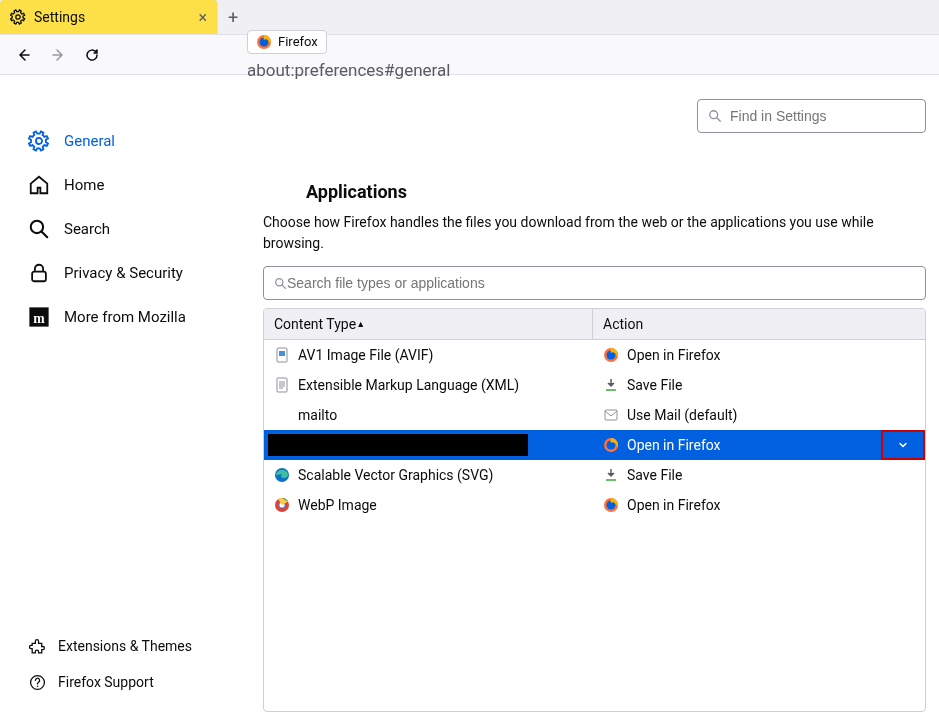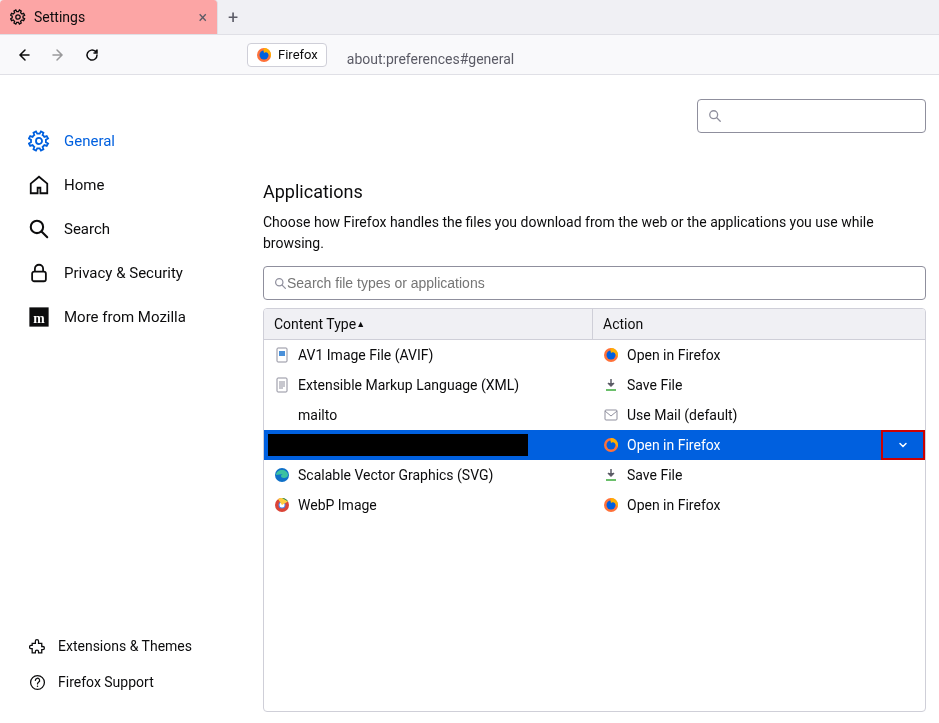--- a/index.html
+++ b/index.html
@@ -1,48 +1,48 @@
 <!DOCTYPE html>
 <html><head>
 <meta charset="utf-8">
 <style>
 * { box-sizing: border-box; margin: 0; padding: 0; }
 body { font-family: -apple-system, BlinkMacSystemFont, "Segoe UI", Roboto, sans-serif; font-size: 14px; color: #0c0c0d; background: #fff; width: 939px; height: 723px; overflow: hidden; }
 
 
 .tab-bar { height: 35px; background: #f0f0f4; display: flex; align-items: center; border-bottom: 1px solid #e0e0e6; }
-.tab { background: #fca5a5; height: 34px; width: 218px; display: flex; align-items: center; padding: 0 10px; border-top-right-radius: 4px; border-top-left-radius: 4px; border-right: 1px solid #e0e0e6; gap: 8px; }
+.tab { background: #fde047; height: 34px; width: 218px; display: flex; align-items: center; padding: 0 10px; border-top-right-radius: 4px; border-top-left-radius: 4px; border-right: 1px solid #e0e0e6; gap: 8px; }
 .tab-title { flex: 1; }
 .tab-close { font-size: 16px; color: #5b5b66; cursor: pointer; }
 .new-tab { width: 30px; display: flex; align-items: center; justify-content: center; color: #5b5b66; font-size: 18px; cursor: pointer; }
 
 .nav-bar { height: 40px; background: #f9f9fb; display: flex; align-items: center; padding: 0 10px; gap: 6px; border-bottom: 1px solid #e0e0e6; }
 .nav-btn { width: 28px; height: 28px; display: flex; align-items: center; justify-content: center; border-radius: 4px; color: #5b5b66; }
 .nav-btn.disabled { opacity: 0.4; }
-.url-box { margin-left: 135px; display: flex; align-items: flex-end; gap: 20px; }
+.url-box { margin-left: 135px; display: flex; align-items: flex-start; gap: 6px; flex-direction: column; }
 .identity-box { background: #fff; border: 1px solid #cfcfd8; border-radius: 4px; padding: 3px 8px; display: flex; align-items: center; gap: 6px; font-size: 13px; }
-.url-text { color: #5b5b66; font-size: 14px; }
+.url-text { color: #5b5b66; font-size: 17px; }
 
 
 .content-area { display: flex; height: calc(723px - 75px); }
 .sidebar { width: 247px; padding: 45px 0 0 14px; display: flex; flex-direction: column; }
 .sidebar-items { display: flex; flex-direction: column; gap: 2px; }
 .sidebar-item { display: flex; align-items: center; gap: 14px; padding: 10px 14px; border-radius: 4px; cursor: pointer; font-size: 15px; }
 .sidebar-item.active { color: #0060df; }
 .sidebar-item .icon { width: 22px; height: 22px; display: flex; align-items: center; justify-content: center; }
 .sidebar-footer { margin-top: auto; margin-bottom: 24px; display: flex; flex-direction: column; gap: 2px; }
 .sidebar-footer .sidebar-item { font-size: 14px; gap: 12px; padding: 8px 14px; }
 .sidebar-footer .icon { width: 18px; height: 18px; }
 
 .main { flex: 1; padding: 24px 13px 0 16px; position: relative; }
 .search-settings { position: absolute; top: 24px; right: 13px; width: 229px; height: 34px; border: 1px solid #8f8f9d; border-radius: 4px; display: flex; align-items: center; padding: 0 10px; gap: 8px; }
 .search-settings input { border: none; outline: none; flex: 1; font-size: 14px; background: transparent; }
 
 .section { margin-top: 82px; }
-.section h2 { font-size: 18px; font-weight: 400; margin-bottom: 10px; }
+.section h2 { font-size: 18px; font-weight: 700; margin-bottom: 10px; margin-left: 43px; }
 .section p { font-size: 14px; color: #0c0c0d; line-height: 1.5; margin-bottom: 12px; }
 
 .app-search { border: 1px solid #8f8f9d; border-radius: 4px; height: 34px; display: flex; align-items: center; padding: 0 10px; gap: 0; margin-bottom: 8px; }
 .app-search input { border: none; outline: none; flex: 1; font-size: 14px; background: transparent; }
 
 .app-table { border: 1px solid #cfcfd8; border-radius: 4px; overflow: hidden; height: 404px; }
 .app-header { display: flex; background: #f0f0f4; border-bottom: 1px solid #cfcfd8; }
 .app-col-type { flex: 0 0 329px; padding: 7px 10px; border-right: 1px solid #cfcfd8; display: flex; align-items: center; justify-content: flex-start; cursor: pointer; }
 .app-col-action { flex: 1; padding: 7px 10px; cursor: pointer; }
 .sort-ind { font-size: 9px; }
@@ -177,20 +177,21 @@
   </div>
 
   <div class="main">
     <div class="search-settings">
       <span>
         <svg width="14" height="14" viewBox="0 0 16 16">
             <circle cx="6.5" cy="6.5" r="4.5" fill="none" stroke="#8f8f9d" stroke-width="1.5"></circle>
             <path stroke="#8f8f9d" stroke-width="1.5" stroke-linecap="round" d="M10 10l4 4"></path>
           </svg>
       </span>
+      <input type="text" placeholder="Find in Settings" style="">
     </div>
 
     <div class="section">
       <h2>Applications</h2>
       <p>Choose how Firefox handles the files you download from the web or the applications you use while browsing.</p>
 
       <div class="app-search">
         <span>
           <svg width="13" height="13" viewBox="0 0 16 16">
               <circle cx="6.5" cy="6.5" r="4.5" fill="none" stroke="#8f8f9d" stroke-width="1.5"></circle>

